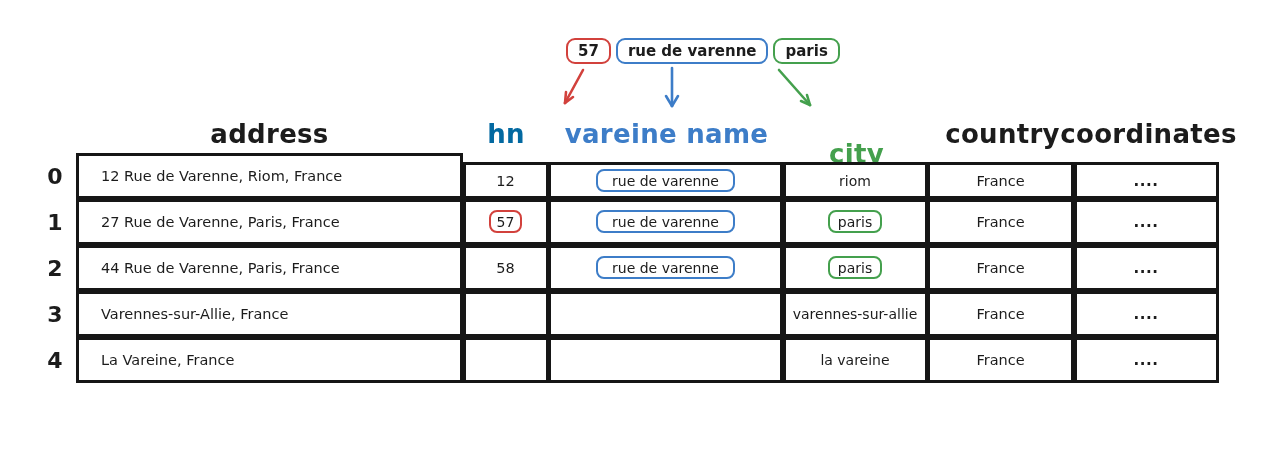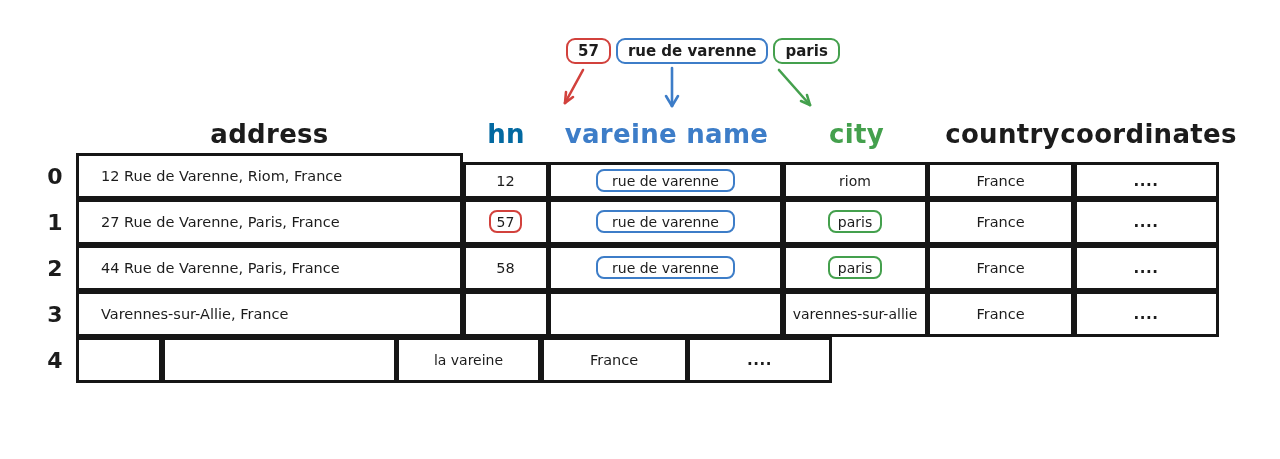--- a/index.html
+++ b/index.html
@@ -44,21 +44,21 @@
   .row + .row .cell{margin-top:-0.5px;}
   .c-address{width:387px; justify-content:flex-start; padding-left:22px;}
   .c-hn{width:86px;}
   .c-street{width:235px;}
   .c-city{width:145px; font-size:14px;}
   .c-country{width:147px;}
   .c-coords{width:145px; font-weight:700; font-size:15px; letter-spacing:0.5px;}
   .w-address{width:387px;}
   .w-hn{width:86px;}
   .w-street{width:235px;}
-  .w-city{width:145px;}
+  .w-city{width:145px;margin-top:20px;}
   .w-country{width:147px;}
   .w-coords{width:145px;}
   
   .box{
     display:inline-flex; align-items:center; justify-content:center;
     border:2px solid; border-radius:8px; padding:1.5px 10px; background:#fff;
     font-size:14px;
   }
   .bx-red{border-color:#d2413c; padding:1.5px 6px;}
   .bx-blue{border-color:#3d7dc8; padding:1.5px 14px;}
@@ -166,20 +166,21 @@
           <span></span>
         </div>
       <div class="cell c-city">
           <span>varennes-sur-allie</span>
         </div>
       <div class="cell c-country">France</div>
       <div class="cell c-coords">....</div>
     </div>
 
     <div class="row">
+      <div class="cell c-address">La Vareine, France</div>
       <div class="cell c-hn">
           <span></span>
         </div>
       <div class="cell c-street">
           <span></span>
         </div>
       <div class="cell c-city">
           <span>la vareine</span>
         </div>
       <div class="cell c-country">France</div>

